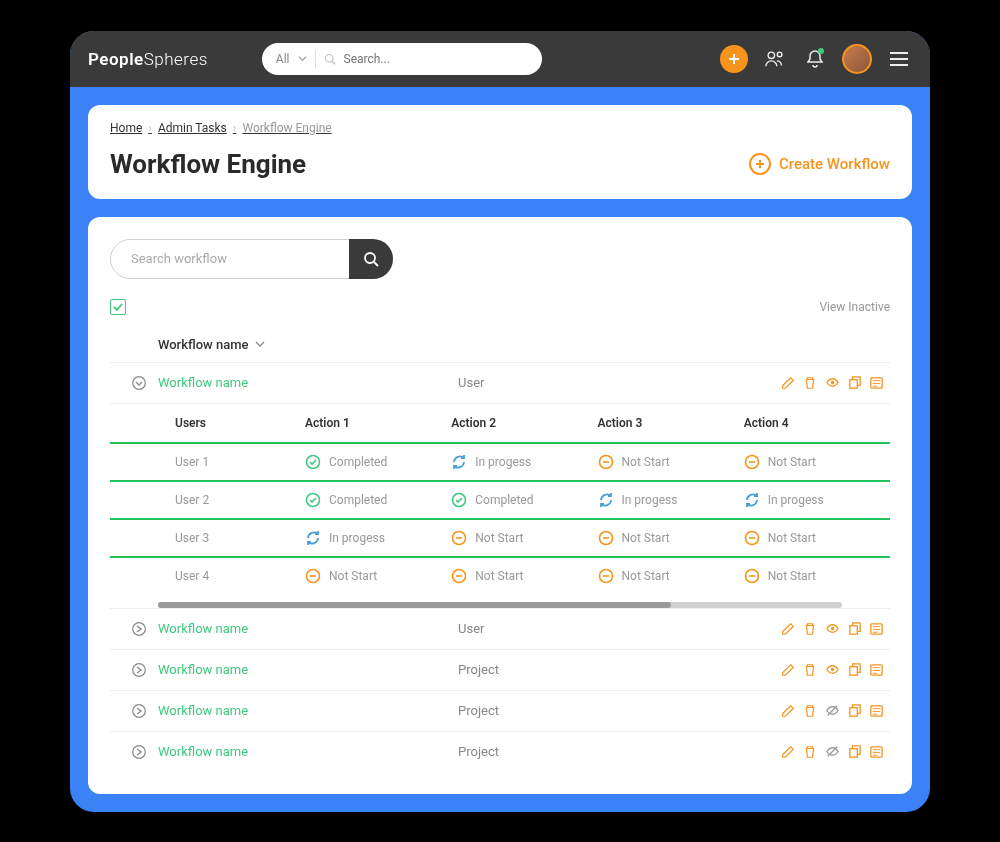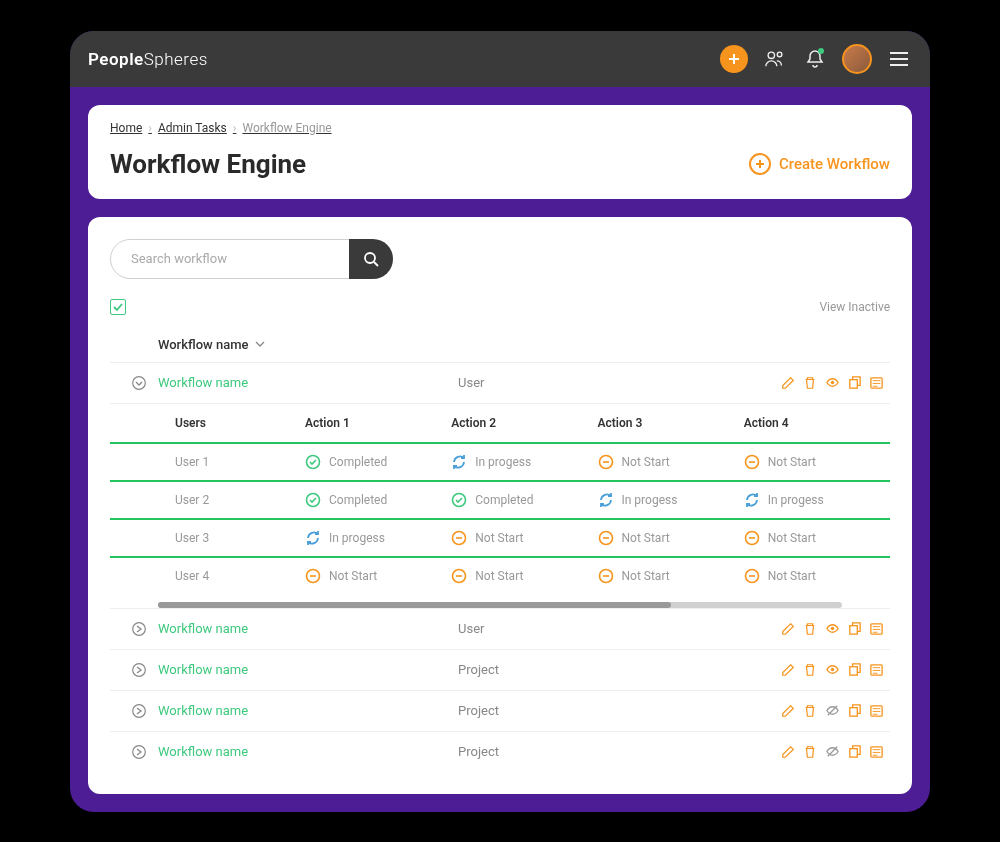--- a/index.html
+++ b/index.html
@@ -1,17 +1,17 @@
 <!DOCTYPE html>
 <html><head>
 <meta charset="utf-8">
 <style>
 * { box-sizing: border-box; margin: 0; padding: 0; font-family: -apple-system, BlinkMacSystemFont, "Segoe UI", Roboto, sans-serif; }
 body { background: #000; display: flex; align-items: center; justify-content: center; min-height: 842px; width: 1000px; }
-.frame { width: 860px; background: #4c1d95; border-radius: 24px; overflow: hidden; box-shadow: 0 10px 40px rgba(0,0,0,0.3); }
+.frame { width: 860px; background: #3b82f6; border-radius: 24px; overflow: hidden; box-shadow: 0 10px 40px rgba(0,0,0,0.3); }
 .topbar { background: #3a3a3a; height: 56px; display: flex; align-items: center; padding: 0 18px; gap: 14px; }
 .logo { color: #fff; font-size: 17px; font-weight: 300; letter-spacing: 0.5px; margin-right: 40px; }
 .logo b { font-weight: 600; }
 .searchbar { flex: 0 0 280px; background: #fff; border-radius: 20px; height: 32px; display: flex; align-items: center; padding: 0 14px; gap: 8px; font-size: 12px; color: #888; }
 .searchbar .sep { width: 1px; height: 18px; background: #ddd; }
 .searchbar input { border: 0; outline: 0; flex: 1; font-size: 12px; background: transparent; }
 .spacer { flex: 1; }
 .circ-btn { width: 28px; height: 28px; border-radius: 50%; display: flex; align-items: center; justify-content: center; }
 .orange-circ { background: #f7941d; color: #fff; }
 .icon-btn { color: #eee; display: flex; align-items: center; justify-content: center; width: 26px; height: 26px; position: relative; }
@@ -59,20 +59,32 @@
 
 svg { display: block; }
 </style>
 </head>
 <body>
 
 <div class="frame">
 
   <div class="topbar">
     <div class="logo"><b>People</b><span>Spheres</span></div>
+    <div class="searchbar">
+      <span>All</span>
+      <svg width="9" height="9" viewBox="0 0 10 10">
+          <path d="M1 3 L5 7 L9 3" stroke="#aaa" stroke-width="1.5" fill="none"></path>
+        </svg>
+      <span class="sep"></span>
+      <svg width="12" height="12" viewBox="0 0 16 16">
+          <circle cx="7" cy="7" r="5" stroke="#bbb" stroke-width="1.5" fill="none"></circle>
+          <line x1="11" y1="11" x2="15" y2="15" stroke="#bbb" stroke-width="1.5"></line>
+        </svg>
+      <input placeholder="Search..." style="">
+    </div>
     <div class="spacer"></div>
     <div class="circ-btn orange-circ">
       <svg width="12" height="12" viewBox="0 0 12 12">
           <path d="M6 1v10M1 6h10" stroke="#fff" stroke-width="2"></path>
         </svg>
     </div>
     <div class="icon-btn">
       <svg width="22" height="20" viewBox="0 0 24 20">
           <circle cx="8" cy="6" r="3.5" stroke="#eee" stroke-width="1.5" fill="none"></circle>
           <path d="M2 18c0-3.3 2.7-6 6-6s6 2.7 6 6" stroke="#eee" stroke-width="1.5" fill="none"></path>

